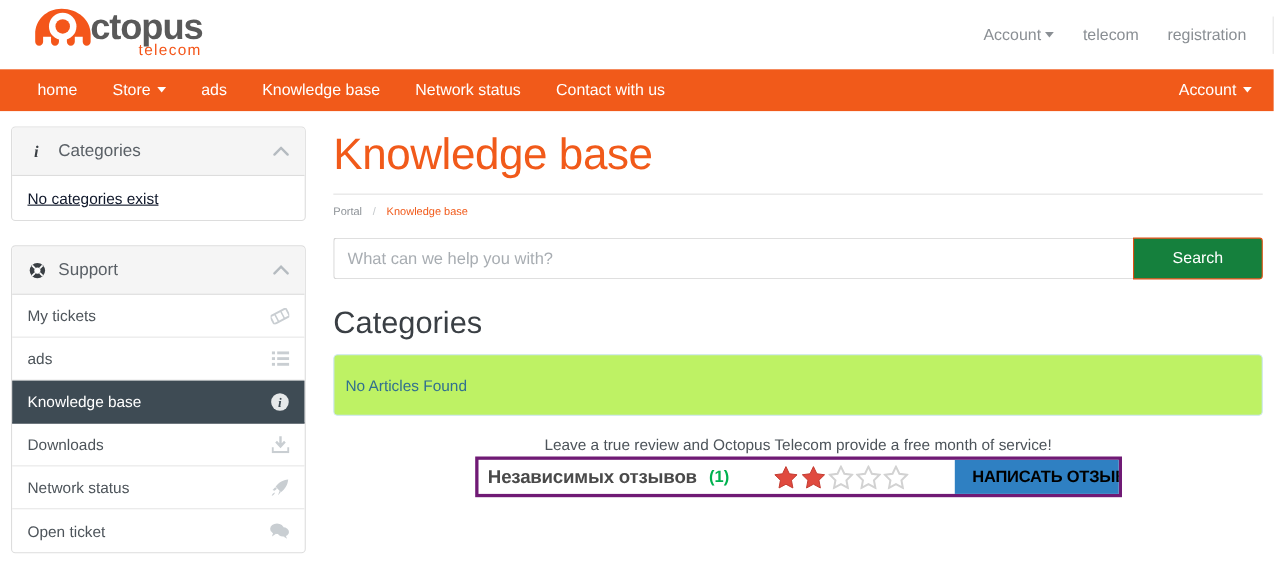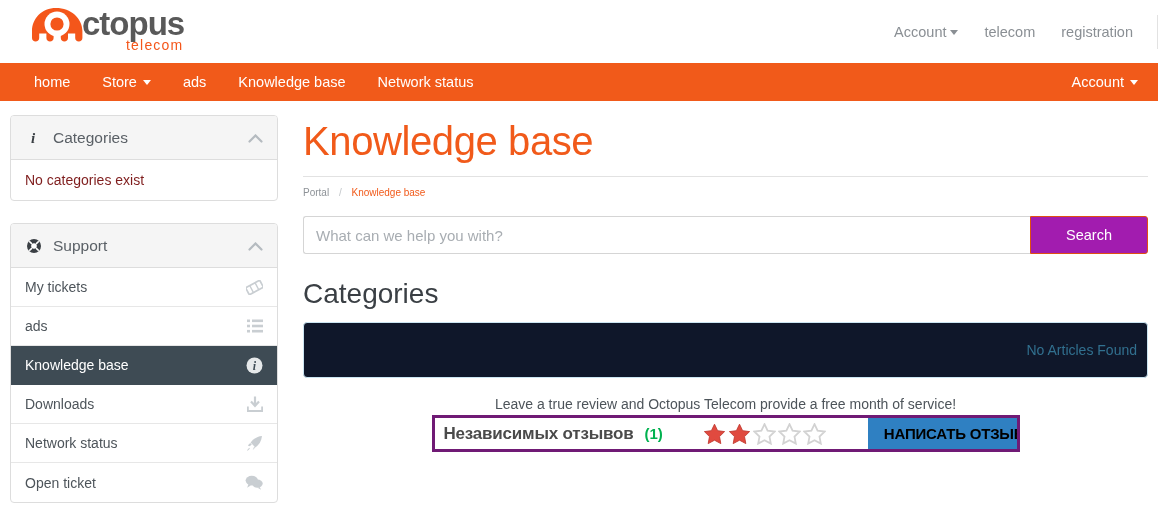--- a/index.html
+++ b/index.html
@@ -142,21 +142,22 @@
   .panel-collapse {
     position: absolute;
     right: 14px;
     top: 50%;
     transform: translateY(-50%);
     color: #b5bbc0;
   }
   .panel-body-text {
     padding: 12px 14px;
     font-size: 14px;
-    color: #7f1d1d;
+    color: #0f172a;
+    text-decoration: underline;
   }
 
   .list-group { list-style: none; margin: 0; padding: 0; }
   .list-item {
     height: 39px;
     display: flex;
     align-items: center;
     padding: 0 14px;
     border-bottom: 1px solid #e7e7e7;
     font-size: 14px;
@@ -214,43 +215,43 @@
     padding: 0 12px;
     font-size: 15px;
     color: #4d545a;
     font-family: "Liberation Sans", sans-serif;
     outline: none;
     background: #ffffff;
   }
   .search-input::placeholder { color: #a8adb2; }
   .search-btn {
     width: 118px;
-    background: #a21caf;
+    background: #15803d;
     color: #ffffff;
     border: 1px solid #e04f12;
     border-radius: 0 3px 3px 0;
     font-size: 14.5px;
     cursor: pointer;
     font-family: "Liberation Sans", sans-serif;
   }
 
   .section-title {
     font-size: 28px;
     font-weight: normal;
     color: #3a3f44;
     margin: 24px 0 12px 0;
   }
 
   .alert-info {
-    background: #0f172a;
+    background: #bef264;
     border: 1px solid #cbe5f2;
     border-radius: 4px;
     color: #31708f;
     font-size: 14px;
-    text-align: right;
+    text-align: left;
     padding: 19px 10px;
   }
 
   
   .review-zone {
     margin-top: 18px;
     text-align: center;
   }
   .review-caption {
     font-size: 14px;
@@ -336,20 +337,21 @@
 
 <div class="navbar">
   <div class="nav-left">
     <a class="nav-item" href="#">home</a>
     <a class="nav-item" href="#">
       <span>Store</span><span class="caret"></span>
     </a>
     <a class="nav-item" href="#">ads</a>
     <a class="nav-item" href="#">Knowledge base</a>
     <a class="nav-item" href="#">Network status</a>
+    <a class="nav-item" href="#">Contact with us</a>
   </div>
   <div class="nav-right">
     <a class="nav-item" href="#">
       <span>Account</span><span class="caret"></span>
     </a>
   </div>
 </div>
 
 <div class="page-body">
 

